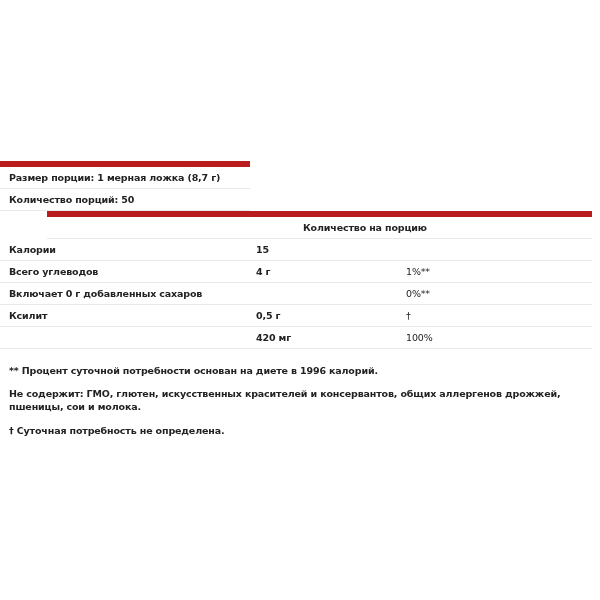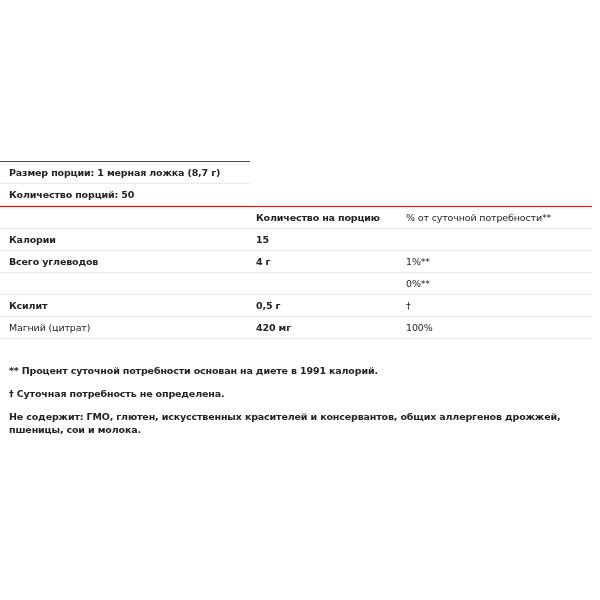--- a/index.html
+++ b/index.html
@@ -7,67 +7,66 @@
       width: 600px; height: 600px; position: relative; overflow: hidden;
       font-family: "DejaVu Sans", sans-serif; color: #222222;
       font-size: 9.5px; letter-spacing: -0.15px;
     }
     .wrap { position: absolute; left: 0; top: 161px; width: 592px; }
     .row {
       position: relative; height: 21px; border-bottom: 1px solid #e9e9e9;
       display: flex; align-items: center;
     }
     .row.short { width: 250px; }
-    .row.top { border-top: 1px solid #b91c1c; }
+    .row.top { border-top: 6px solid #b91c1c; }
     .cell { position: absolute; top: 0; height: 21px; line-height: 21px; white-space: nowrap; }
     .c1 { left: 9px; font-weight: bold; }
     .c2 { left: 256px; font-weight: bold; }
     .c3 { left: 406px; font-weight: normal; }
     .light { font-weight: normal; }
     .notes { position: absolute; left: 9px; top: 364px; width: 580px; font-weight: bold; line-height: 13px; }
     .note { margin: 0 0 10px 0; }
   </style>
 </head>
 <body>
 
 <div class="wrap">
   <div class="row short top">
     <span class="cell c1">Размер порции: 1 мерная ложка (8,7 г)</span>
   </div>
   <div class="row short">
     <span class="cell c1">Количество порций: 50</span>
   </div>
-  <div class="row top" style="margin-top:0;">
+  <div class="row top" style="margin-top:0;margin-left:47px;">
     <span class="cell c1"></span>
     <span class="cell c2">Количество на порцию</span>
-    <span class="cell c3">% от суточной потребности**</span>
   </div>
   <div class="row">
     <span class="cell c1">Калории</span>
     <span class="cell c2">15</span>
     <span class="cell c3"></span>
   </div>
   <div class="row">
     <span class="cell c1">Всего углеводов</span>
     <span class="cell c2">4 г</span>
     <span class="cell c3">1%**</span>
   </div>
   <div class="row">
+    <span class="cell c1">Включает 0 г добавленных сахаров</span>
     <span class="cell c2"></span>
     <span class="cell c3">0%**</span>
   </div>
   <div class="row">
     <span class="cell c1">Ксилит</span>
     <span class="cell c2">0,5 г</span>
     <span class="cell c3">†</span>
   </div>
   <div class="row">
-    <span class="cell c1 light">Магний (цитрат)</span>
     <span class="cell c2">420 мг</span>
     <span class="cell c3">100%</span>
   </div>
 </div>
 
 <div class="notes">
-  <p class="note">** Процент суточной потребности основан на диете в 1991 калорий.</p>
+  <p class="note">** Процент суточной потребности основан на диете в 1996 калорий.</p>
+  <p class="note" style="margin-bottom:11px;">Не содержит: ГМО, глютен, искусственных красителей и консервантов, общих аллергенов дрожжей, пшеницы, сои и молока.</p>
   <p class="note">† Суточная потребность не определена.</p>
-  <p class="note" style="margin-bottom:11px;">Не содержит: ГМО, глютен, искусственных красителей и консервантов, общих аллергенов дрожжей, пшеницы, сои и молока.</p>
 </div>
 
 </body></html>

